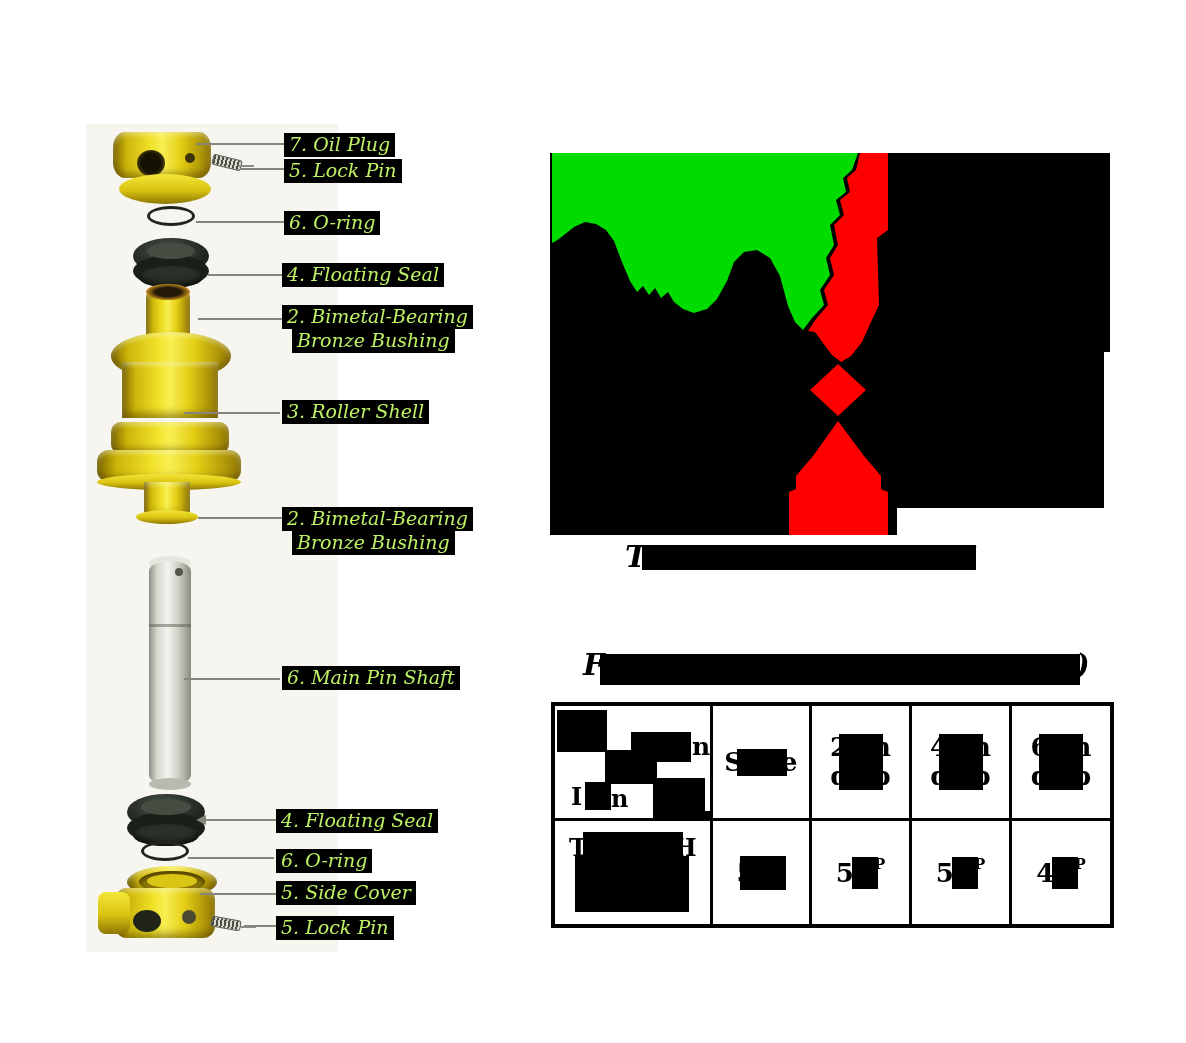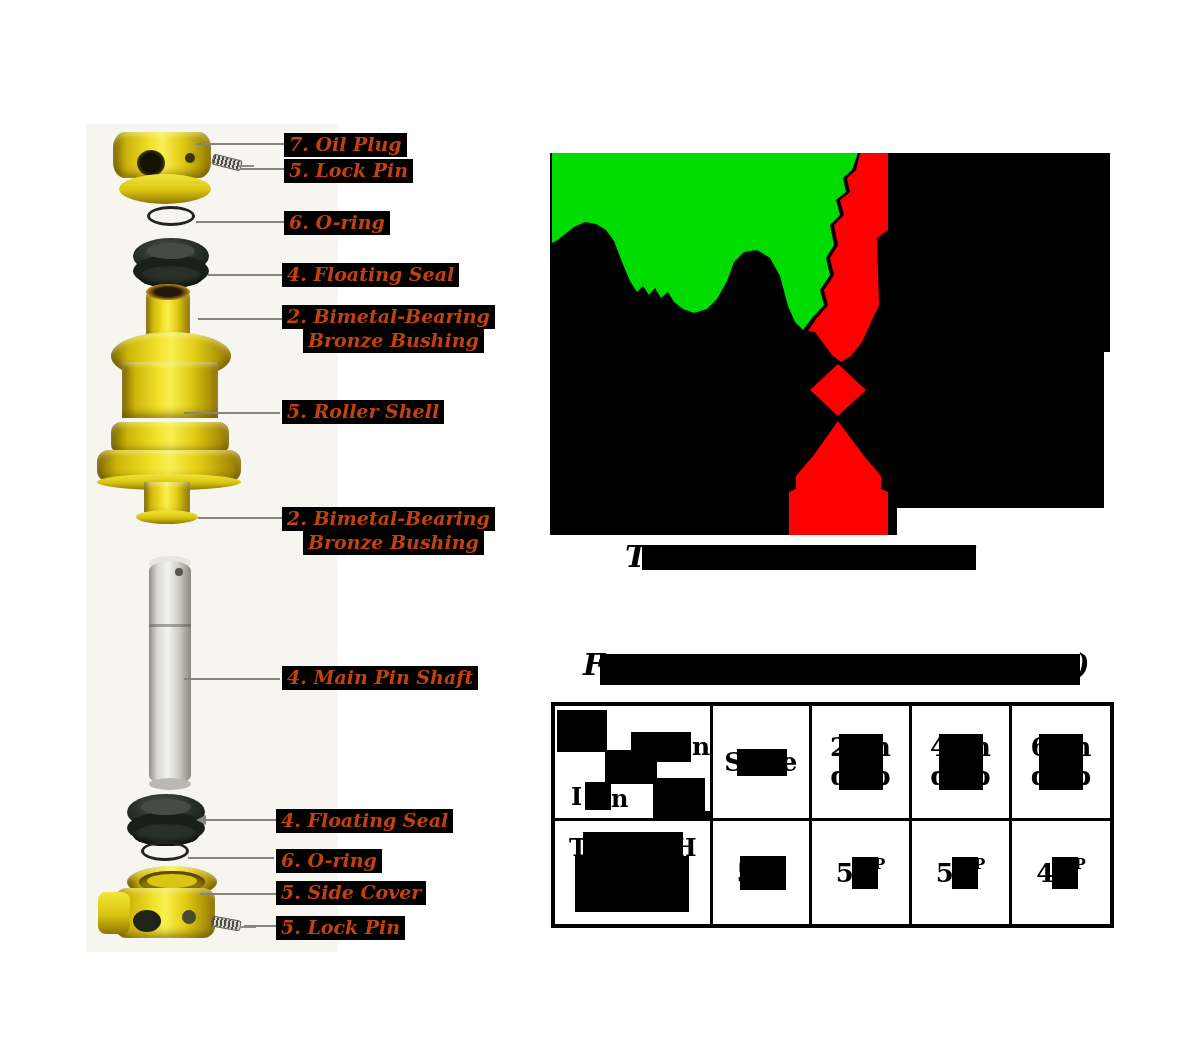--- a/index.html
+++ b/index.html
@@ -12,23 +12,23 @@
   .ypart{background:linear-gradient(90deg,#7e6a00 0%,#cdb50a 14%,#f0e128 38%,#f8ef52 50%,#e3cd14 70%,#937902 100%);
          box-shadow:inset 0 -5px 7px rgba(70,52,0,.45), inset 0 3px 5px rgba(255,255,225,.45);}
   .ypartv{background:linear-gradient(180deg,#f3e637 0%,#d9c310 55%,#8d7602 100%);}
   .seal{background:radial-gradient(ellipse at 45% 35%, #4d564b 0%, #2c332b 45%, #10140f 100%);}
   .silver{background:linear-gradient(90deg,#8f8f86,#d9d9d2 20%,#f4f4ef 45%,#cfcfc6 70%,#8a8a80 100%);}
   .pin{background:repeating-linear-gradient(90deg,#4e4e46 0 2px,#d8d8cf 2px 4px);border-radius:3px;border:1px solid #5c5c52;}
   .lead{height:2px;background:#85857c;}
   .ellipse{border-radius:50%;}
 
   
-  .plabel{font-style:italic;font-weight:bold;font-size:19px;line-height:21px;color:#c2410c;white-space:nowrap;}
+  .plabel{font-style:italic;font-weight:normal;font-size:19px;line-height:21px;color:#bef264;white-space:nowrap;}
   .plabel span{background:#000;padding:1px 5px 2px 5px;display:inline-block;}
-  .plabel .l2{margin-left:21px;}
+  .plabel .l2{margin-left:10px;}
 
   
   .bar{background:#000;}
   .frag{color:#000;font-weight:bold;font-style:italic;white-space:nowrap;}
 
   
   #hardness-table{left:551px;top:702px;width:555px;border:4px solid #000;display:grid;
     grid-template-columns:158px 99px 100px 100px 98px;grid-template-rows:115px 103px;background:#fff;}
   .td{border-right:3px solid #000;border-bottom:3px solid #000;position:relative;
       display:flex;align-items:center;justify-content:center;font-weight:bold;color:#000;}
@@ -112,23 +112,23 @@
   <div class="abs" style="left:196px;top:815px;width:0;height:0;border-top:5px solid transparent;border-bottom:5px solid transparent;border-right:10px solid #85857c;"></div>
   <div class="abs lead" style="left:188px;top:857px;width:86px;"></div>
   <div class="abs lead" style="left:200px;top:893px;width:76px;"></div>
   <div class="abs lead" style="left:244px;top:925px;width:32px;"></div>
 
   <div class="abs plabel" style="left:284px;top:133px;"><span>7. Oil Plug</span></div>
   <div class="abs plabel" style="left:284px;top:159px;"><span>5. Lock Pin</span></div>
   <div class="abs plabel" style="left:284px;top:211px;"><span>6. O-ring</span></div>
   <div class="abs plabel" style="left:282px;top:263px;"><span>4. Floating Seal</span></div>
   <div class="abs plabel" style="left:282px;top:305px;"><span>2. Bimetal-Bearing</span><br><span class="l2">Bronze Bushing</span></div>
-  <div class="abs plabel" style="left:282px;top:400px;"><span>5. Roller Shell</span></div>
+  <div class="abs plabel" style="left:282px;top:400px;"><span>3. Roller Shell</span></div>
   <div class="abs plabel" style="left:282px;top:507px;"><span>2. Bimetal-Bearing</span><br><span class="l2">Bronze Bushing</span></div>
-  <div class="abs plabel" style="left:282px;top:666px;"><span>4. Main Pin Shaft</span></div>
+  <div class="abs plabel" style="left:282px;top:666px;"><span>6. Main Pin Shaft</span></div>
   <div class="abs plabel" style="left:276px;top:809px;"><span>4. Floating Seal</span></div>
   <div class="abs plabel" style="left:276px;top:849px;"><span>6. O-ring</span></div>
   <div class="abs plabel" style="left:276px;top:881px;"><span>5. Side Cover</span></div>
   <div class="abs plabel" style="left:276px;top:916px;"><span>5. Lock Pin</span></div>
 
   <svg class="abs" style="left:548px;top:150px;" width="564" height="390" viewBox="548 150 564 390">
     <path fill="#000000" d="M550,153 L1110,153 L1110,352 L1104,352 L1104,508 L897,508 L897,535 L550,535 Z"></path>
     <path fill="#00dc00" d="M552,153 L858,153 L852,170 L843,178 L846,192 L836,200 L840,215 L830,225 L834,245 L826,258 L830,275 L820,290 L824,305 L812,318 L803,330 L795,322 L788,306 L780,276 L770,258 L757,250 L744,252 L734,262 L727,281 L717,299 L707,309 L694,313 L683,309 L674,302 L668,292 L661,298 L655,288 L649,295 L643,286 L637,292 L630,281 L622,262 L614,241 L606,230 L596,224 L585,222 L574,227 L564,235 L556,241 L552,243 Z"></path>
     <path fill="#ff0000" d="M860,153 L888,153 L888,230 L877,238 L879,305 L871,322 L862,342 L851,356 L841,362 L832,355 L823,343 L815,332 L808,331 L816,319 L828,305 L824,290 L834,275 L830,258 L838,245 L834,225 L844,215 L840,200 L850,192 L847,178 L856,170 Z"></path>
     <path fill="#ff0000" d="M838,364 L810,390 L838,416 L866,390 Z"></path>

